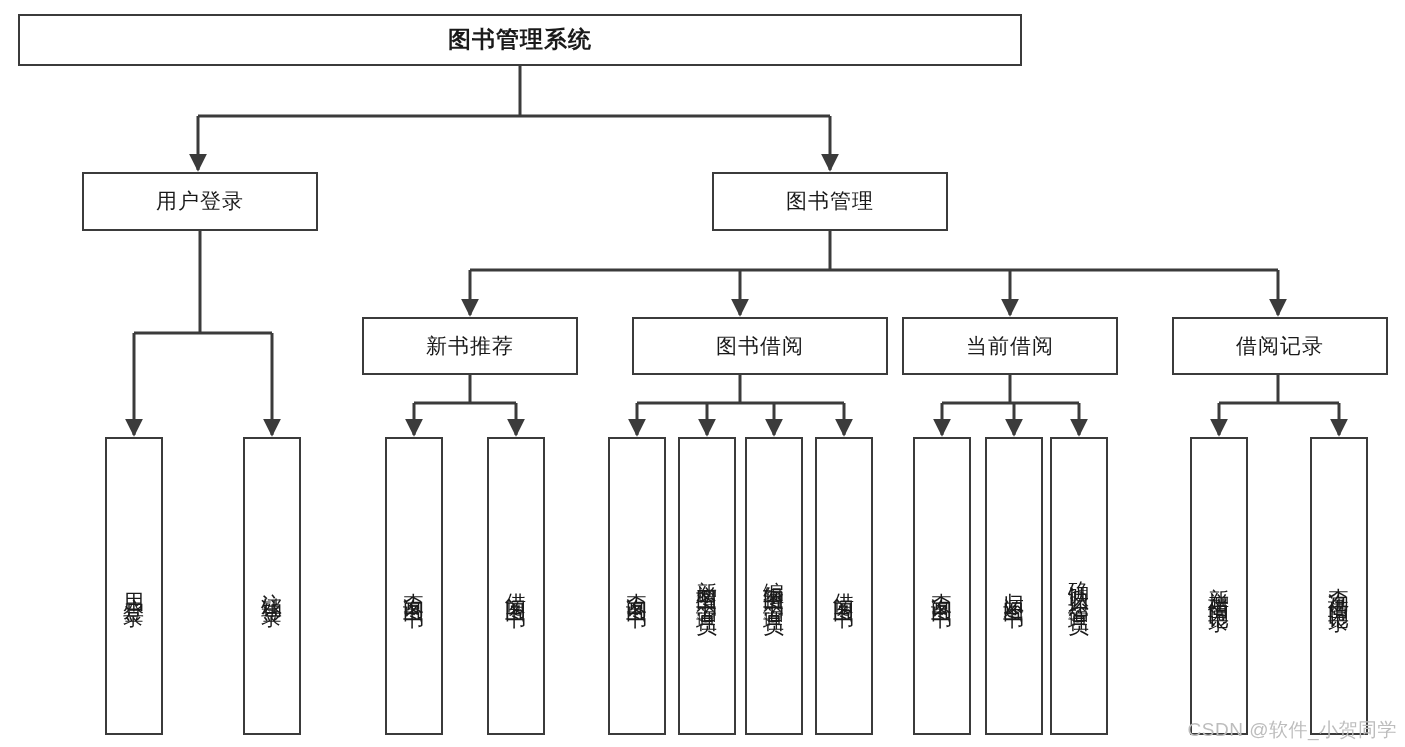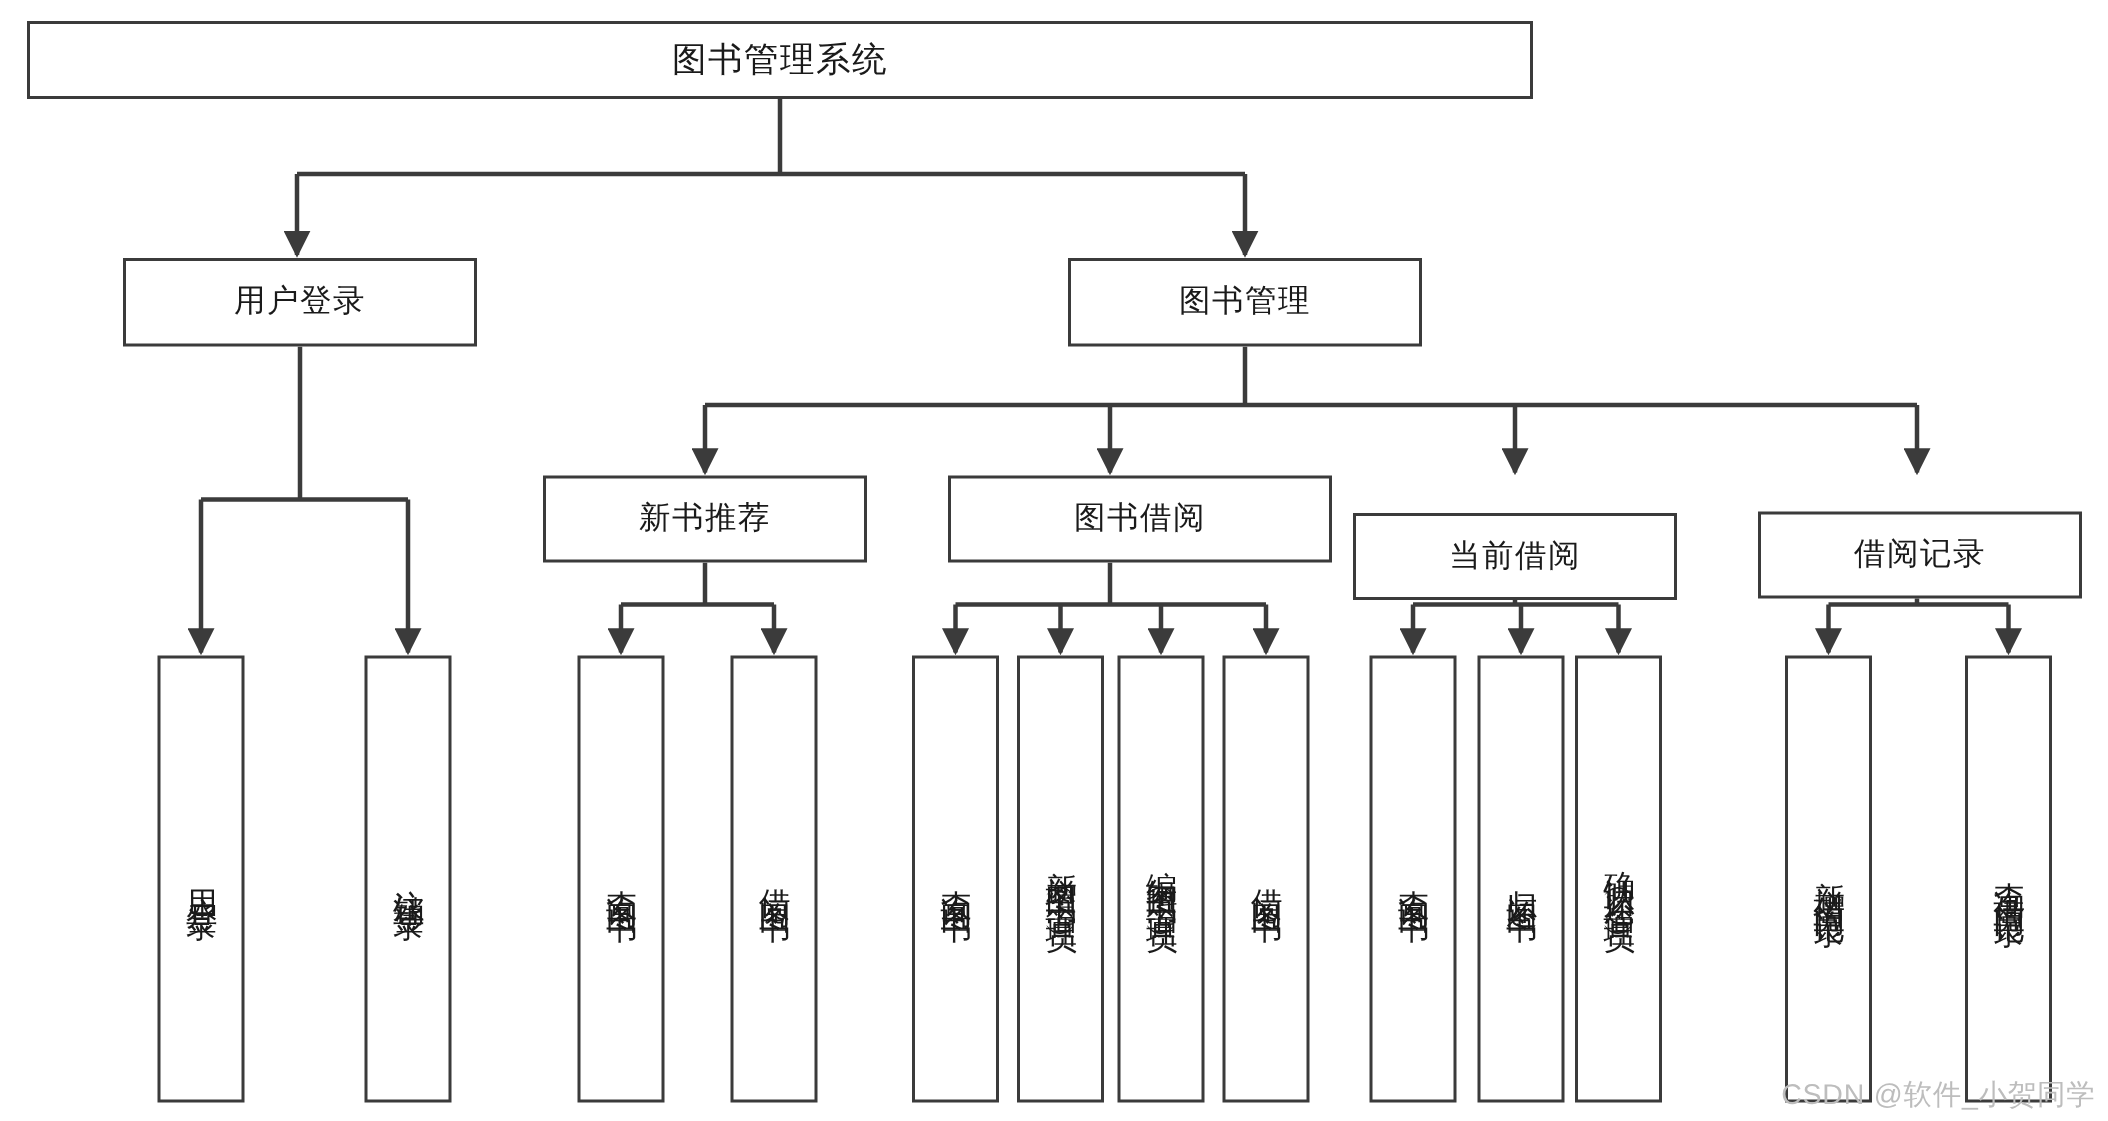--- a/index.html
+++ b/index.html
@@ -126,41 +126,41 @@
       <path d="M 1014 403 L 1014 435" marker-end="url(#arw)"></path>
       <path d="M 1079 403 L 1079 435" marker-end="url(#arw)"></path>
 
       <path d="M 1278 375 L 1278 403"></path>
       <path d="M 1219 403 L 1339 403"></path>
       <path d="M 1219 403 L 1219 435" marker-end="url(#arw)"></path>
       <path d="M 1339 403 L 1339 435" marker-end="url(#arw)"></path>
     </g>
   </svg>
 
-  <div class="node root" style="left: 18px; top: 14px; width: 1004px; height: 52px;">
+  <div class="node root" style="left: 18px; top: 14px; width: 1004px; height: 52px; font-weight: bold;">
     <span class="node-label">图书管理系统</span>
   </div>
 
   <div class="node branch" style="left: 82px; top: 172px; width: 236px; height: 59px;">
     <span class="node-label">用户登录</span>
   </div>
   <div class="node branch" style="left: 362px; top: 317px; width: 216px; height: 58px;">
     <span class="node-label">新书推荐</span>
   </div>
 
   <div class="node branch" style="left: 712px; top: 172px; width: 236px; height: 59px;">
     <span class="node-label">图书管理</span>
   </div>
   <div class="node branch" style="left: 632px; top: 317px; width: 256px; height: 58px;">
     <span class="node-label">图书借阅</span>
   </div>
-  <div class="node branch" style="left: 902px; top: 317px; width: 216px; height: 58px; margin-top: 25px;">
+  <div class="node branch" style="left: 902px; top: 317px; width: 216px; height: 58px;">
     <span class="node-label">当前借阅</span>
   </div>
-  <div class="node branch" style="left: 1172px; top: 317px; width: 216px; height: 58px; margin-top: 24px;">
+  <div class="node branch" style="left: 1172px; top: 317px; width: 216px; height: 58px;">
     <span class="node-label">借阅记录</span>
   </div>
 
   <div class="node leaf" style="left: 105px; top: 437px; width: 58px; height: 298px;">
     <span class="node-label">用户登录</span>
   </div>
   <div class="node leaf" style="left: 243px; top: 437px; width: 58px; height: 298px;">
     <span class="node-label">注销登录</span>
   </div>
   <div class="node leaf" style="left: 385px; top: 437px; width: 58px; height: 298px;">

